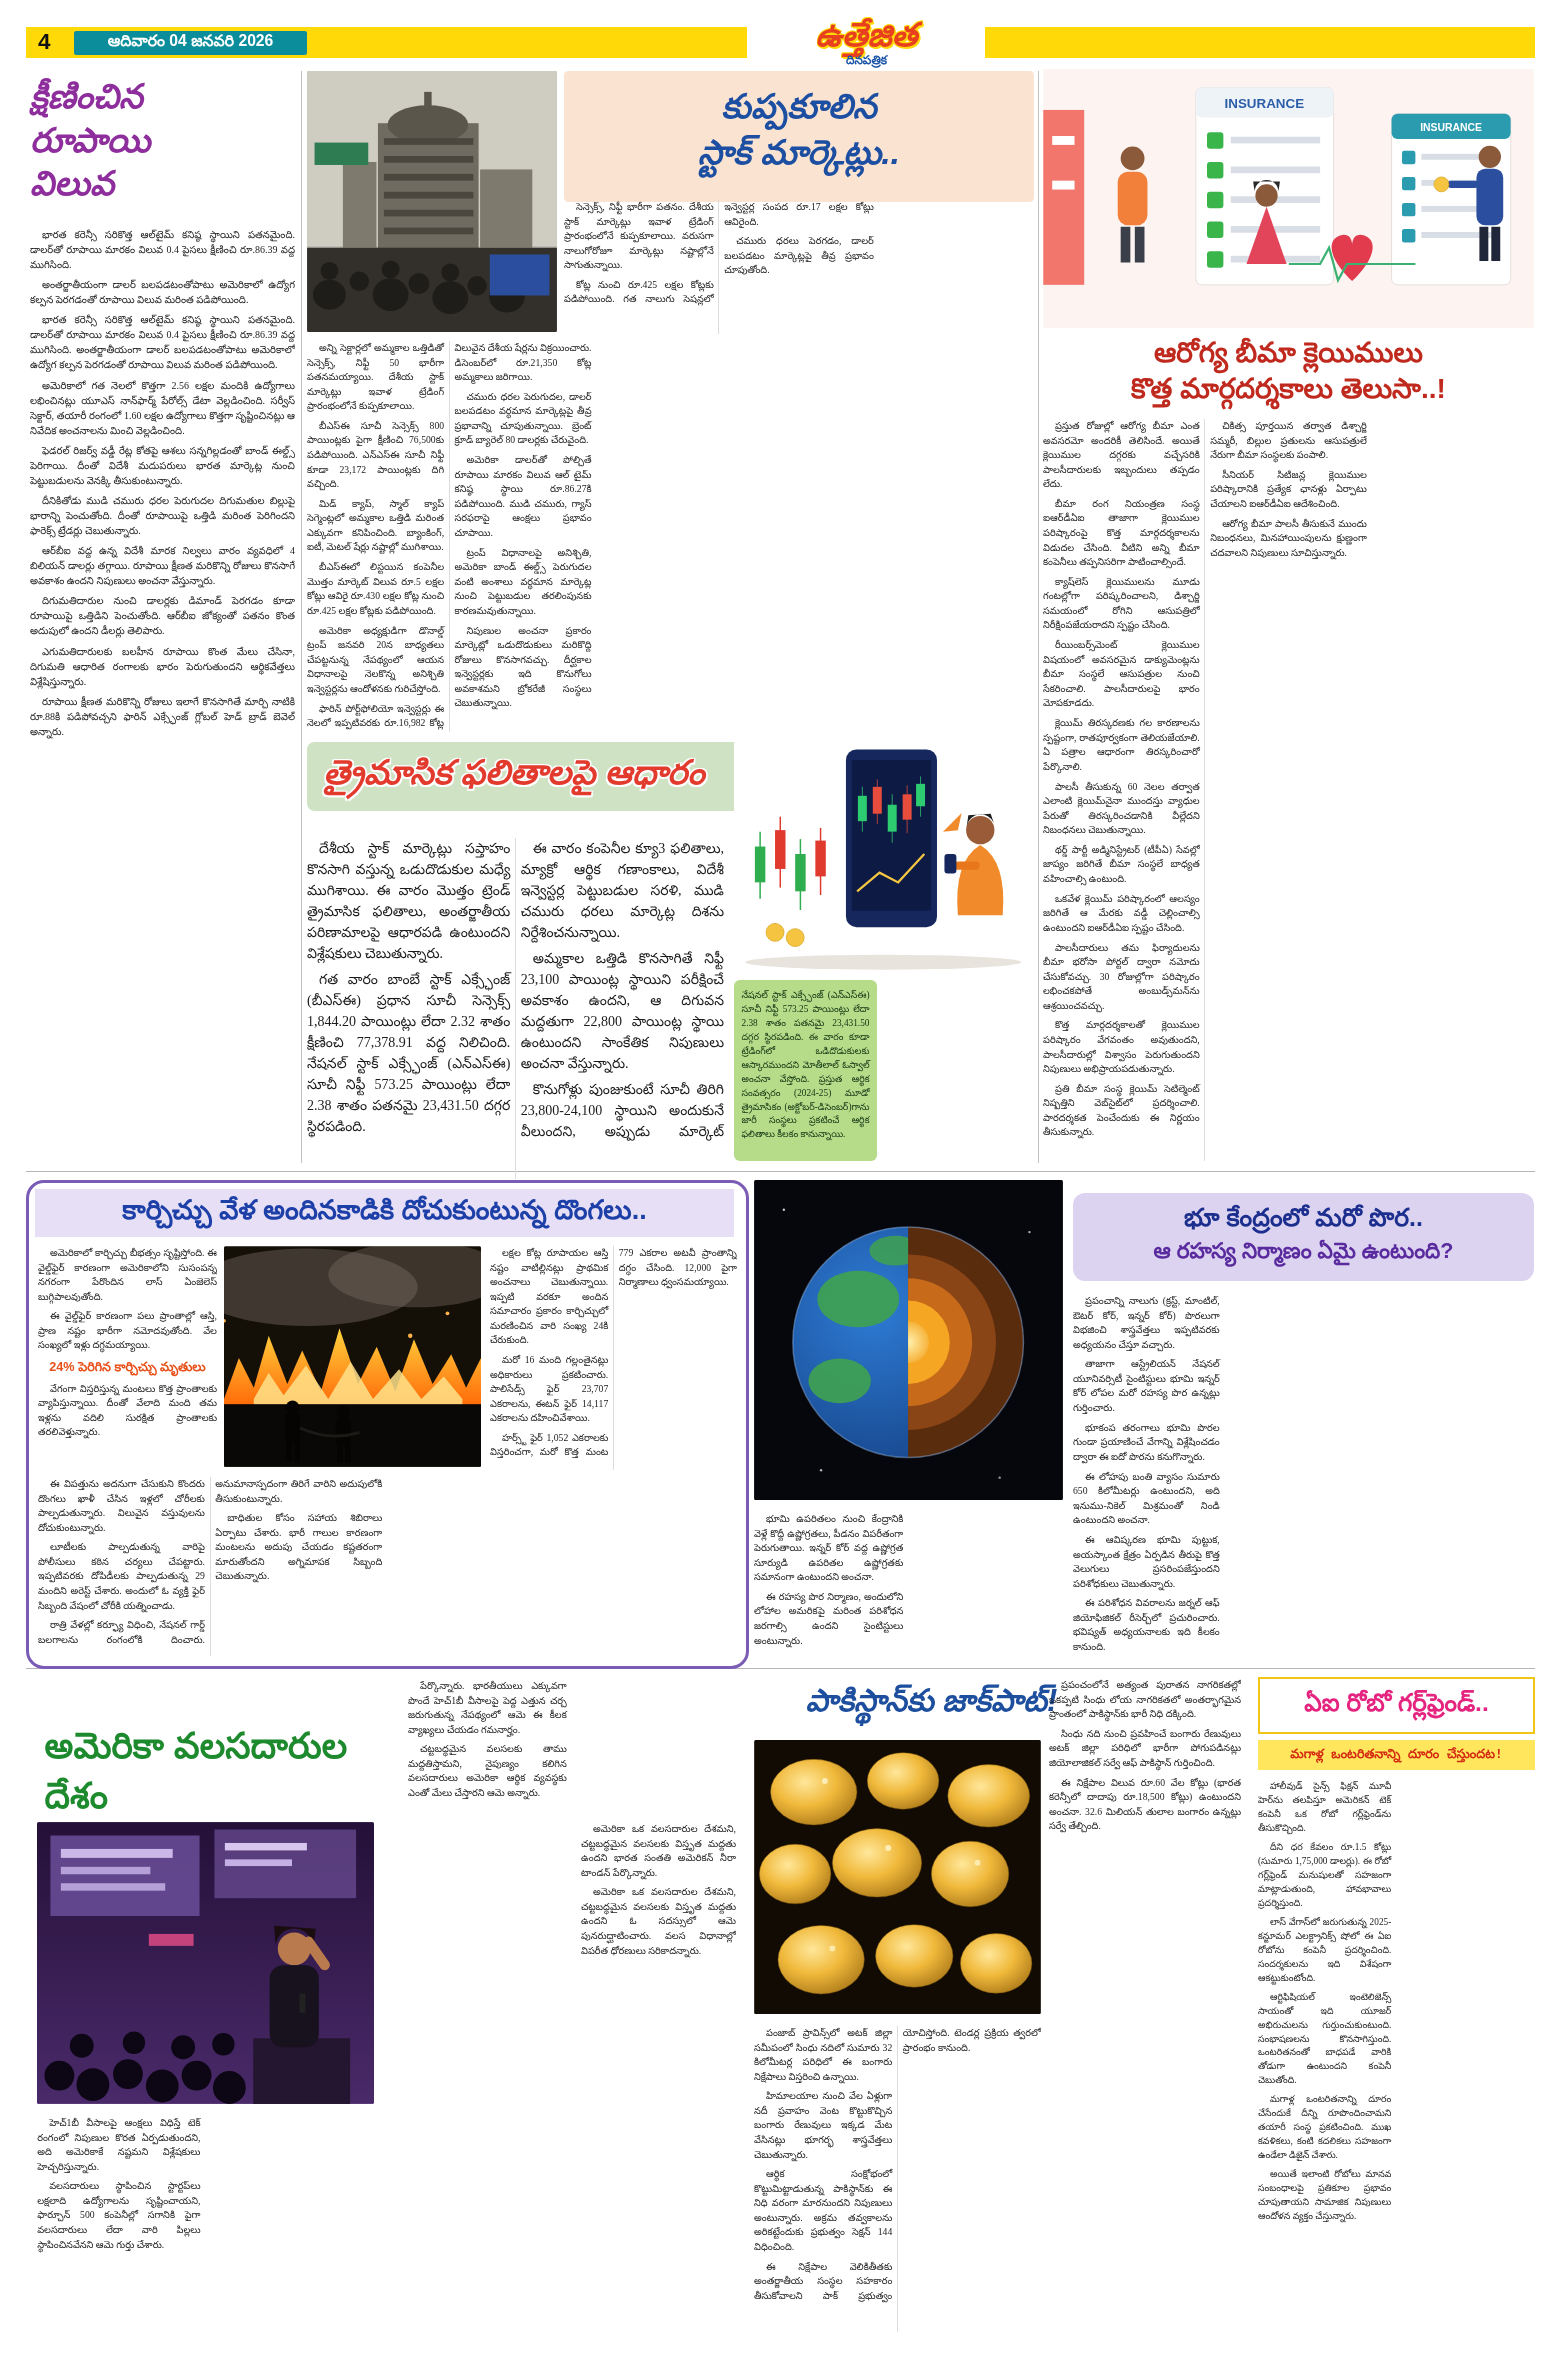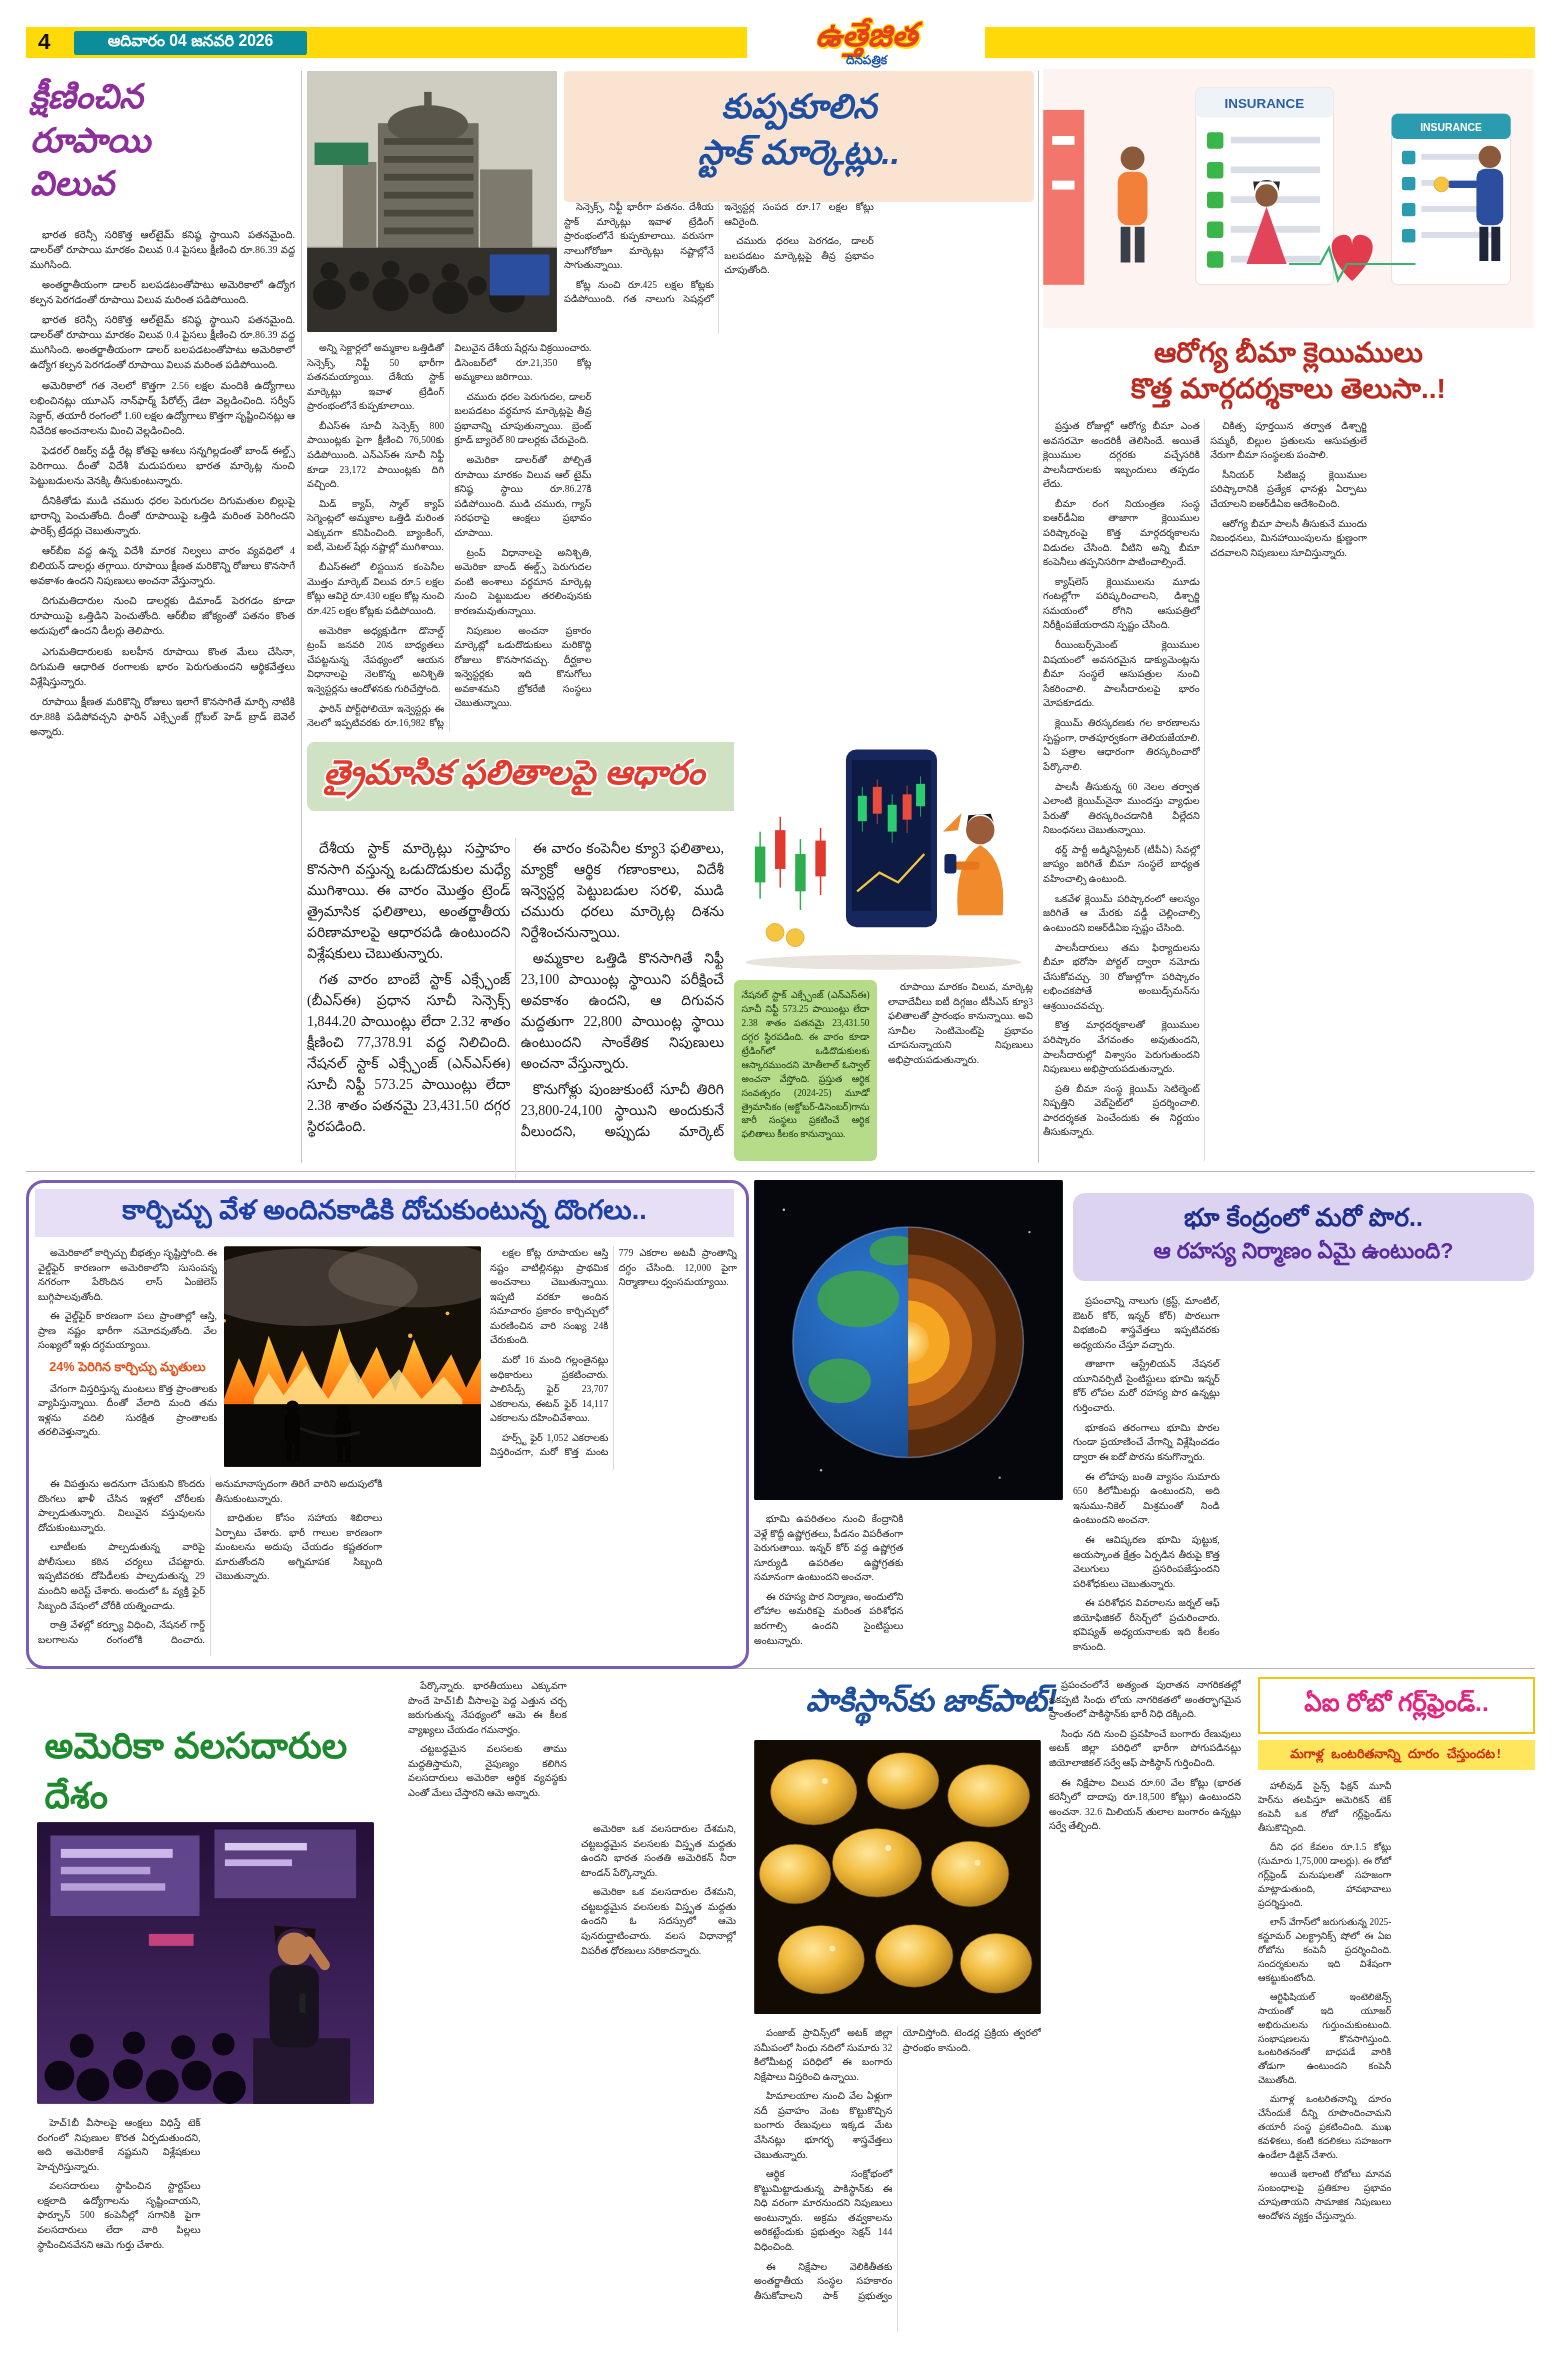--- a/index.html
+++ b/index.html
@@ -206,23 +206,20 @@
   <div class="abs body-text cols-2" style="left:307px;top:838px;width:417px;height:341px;font-size:14px;">
       <p>దేశీయ స్టాక్ మార్కెట్లు సప్తాహం కొనసాగి వస్తున్న ఒడుదొడుకుల మధ్యే ముగిశాయి. ఈ వారం మొత్తం ట్రెండ్ త్రైమాసిక ఫలితాలు, అంతర్జాతీయ పరిణామాలపై ఆధారపడి ఉంటుందని విశ్లేషకులు చెబుతున్నారు.</p>
       <p>గత వారం బాంబే స్టాక్ ఎక్స్ఛేంజ్ (బీఎస్ఈ) ప్రధాన సూచీ సెన్సెక్స్ 1,844.20 పాయింట్లు లేదా 2.32 శాతం క్షీణించి 77,378.91 వద్ద నిలిచింది. నేషనల్ స్టాక్ ఎక్స్ఛేంజ్ (ఎన్ఎస్ఈ) సూచీ నిఫ్టీ 573.25 పాయింట్లు లేదా 2.38 శాతం పతనమై 23,431.50 దగ్గర స్థిరపడింది.</p>
       <p>ఈ వారం కంపెనీల క్యూ3 ఫలితాలు, మ్యాక్రో ఆర్థిక గణాంకాలు, విదేశీ ఇన్వెస్టర్ల పెట్టుబడుల సరళి, ముడి చమురు ధరలు మార్కెట్ల దిశను నిర్దేశించనున్నాయి.</p>
       <p>అమ్మకాల ఒత్తిడి కొనసాగితే నిఫ్టీ 23,100 పాయింట్ల స్థాయిని పరీక్షించే అవకాశం ఉందని, ఆ దిగువన మద్దతుగా 22,800 పాయింట్ల స్థాయి ఉంటుందని సాంకేతిక నిపుణులు అంచనా వేస్తున్నారు.</p>
       <p>కొనుగోళ్లు పుంజుకుంటే సూచీ తిరిగి 23,800-24,100 స్థాయిని అందుకునే వీలుందని, అప్పుడు మార్కెట్ సెంటిమెంట్ మెరుగవుతుందని విశ్లేషకులు పేర్కొన్నారు.</p>
     </div>
   <div class="abs greenbox" style="left:734px;top:980px;width:143px;height:181px;box-sizing:border-box;">
     <span>నేషనల్ స్టాక్ ఎక్స్ఛేంజ్ (ఎన్ఎస్ఈ) సూచీ నిఫ్టీ 573.25 పాయింట్లు లేదా 2.38 శాతం పతనమై 23,431.50 దగ్గర స్థిరపడింది. ఈ వారం కూడా ట్రేడింగ్‌లో ఒడిదొడుకులకు ఆస్కారముందని మోతీలాల్ ఓస్వాల్ అంచనా వేస్తోంది. ప్రస్తుత ఆర్థిక సంవత్సరం (2024-25) మూడో త్రైమాసికం (అక్టోబర్-డిసెంబర్)గాను జారీ సంస్థలు ప్రకటించే ఆర్థిక ఫలితాలు కీలకం కానున్నాయి.</span>
   </div>
-  <div class="abs body-text" style="left:888px;top:980px;width:145px;height:181px;font-size:9.7px;">
-      <p>రూపాయి మారకం విలువ, మార్కెట్ల లావాదేవీలు ఐటీ దిగ్గజం టీసీఎస్ క్యూ3 ఫలితాలతో ప్రారంభం కానున్నాయి. అవి సూచీల సెంటిమెంట్‌పై ప్రభావం చూపనున్నాయని నిపుణులు అభిప్రాయపడుతున్నారు.</p>
-    </div>
 
   <div class="abs photo" style="left:1043px;top:69px;width:491px;height:259px;">
     <svg width="491" height="259" viewBox="0 0 659 348">
       <rect width="659" height="348" fill="#fdf4f1"></rect>
       <rect x="0" y="55" width="55" height="235" fill="#f2766b"></rect>
       <rect x="12" y="90" width="30" height="12" fill="#fff"></rect>
         <rect x="12" y="150" width="30" height="12" fill="#fff"></rect>
       <rect x="205" y="25" width="185" height="265" rx="8" fill="#ffffff" stroke="#dcd6d2"></rect>
       <rect x="205" y="25" width="185" height="40" rx="8" fill="#eef3f8"></rect>
       <text x="297" y="52" text-anchor="middle" font-family="Liberation Sans, sans-serif" font-size="18" font-weight="bold" fill="#2b5ea8">INSURANCE</text>

